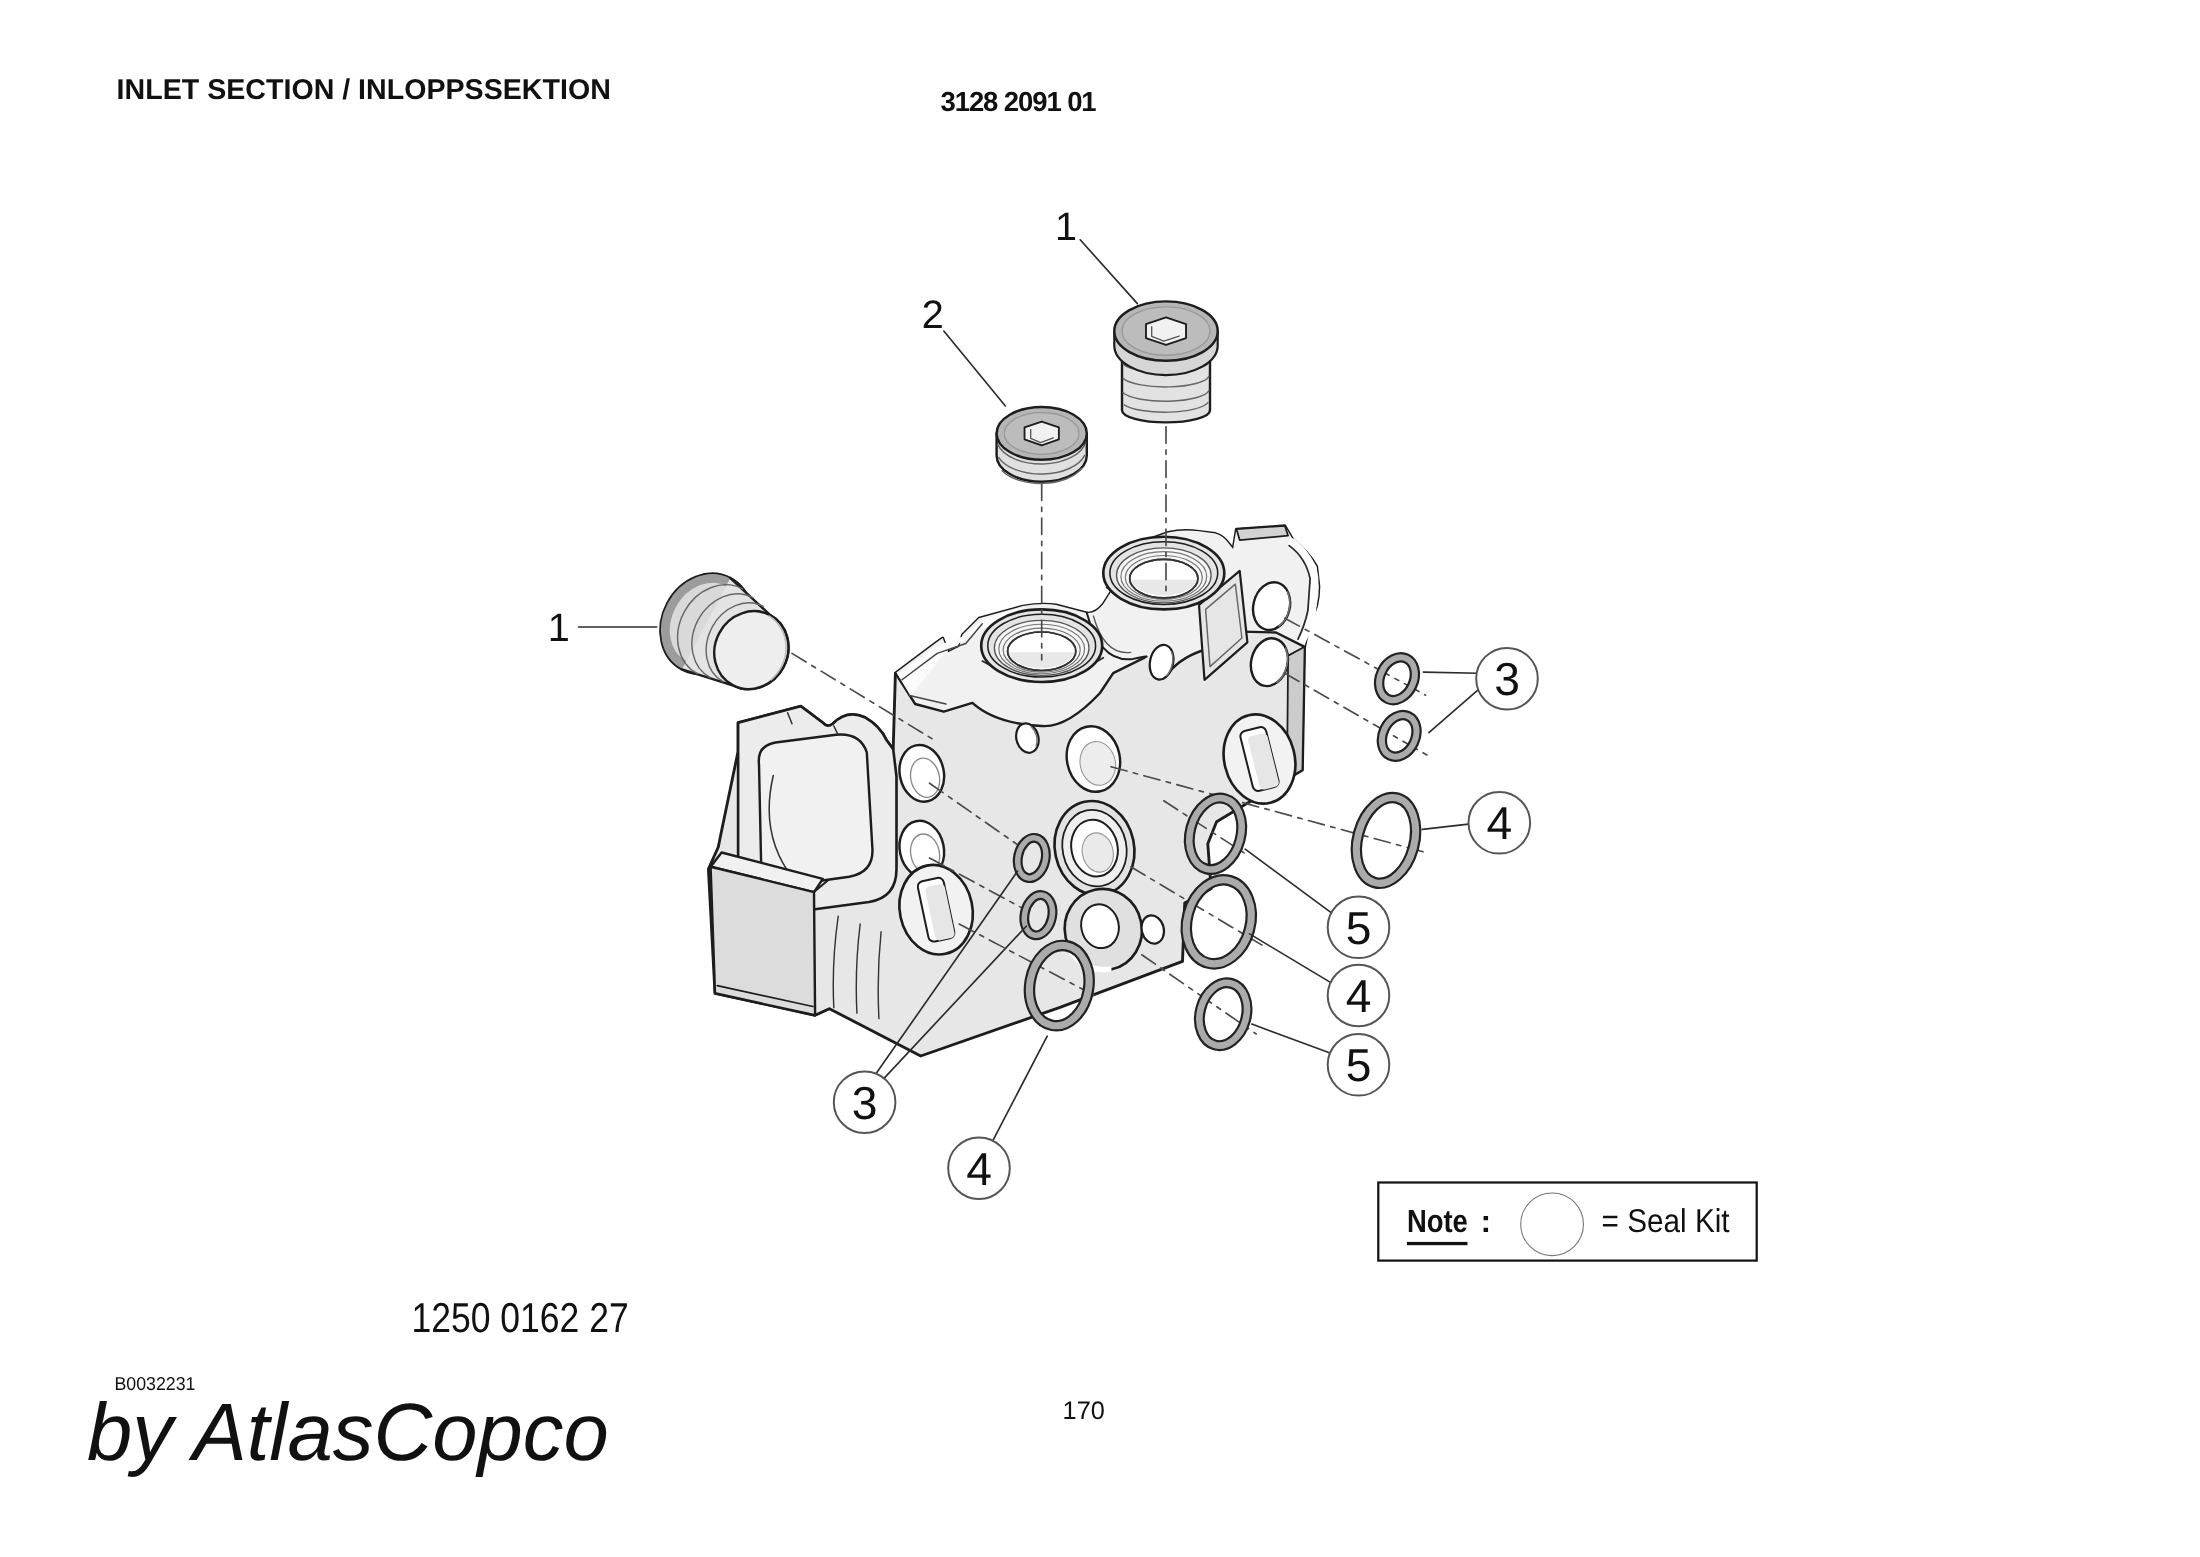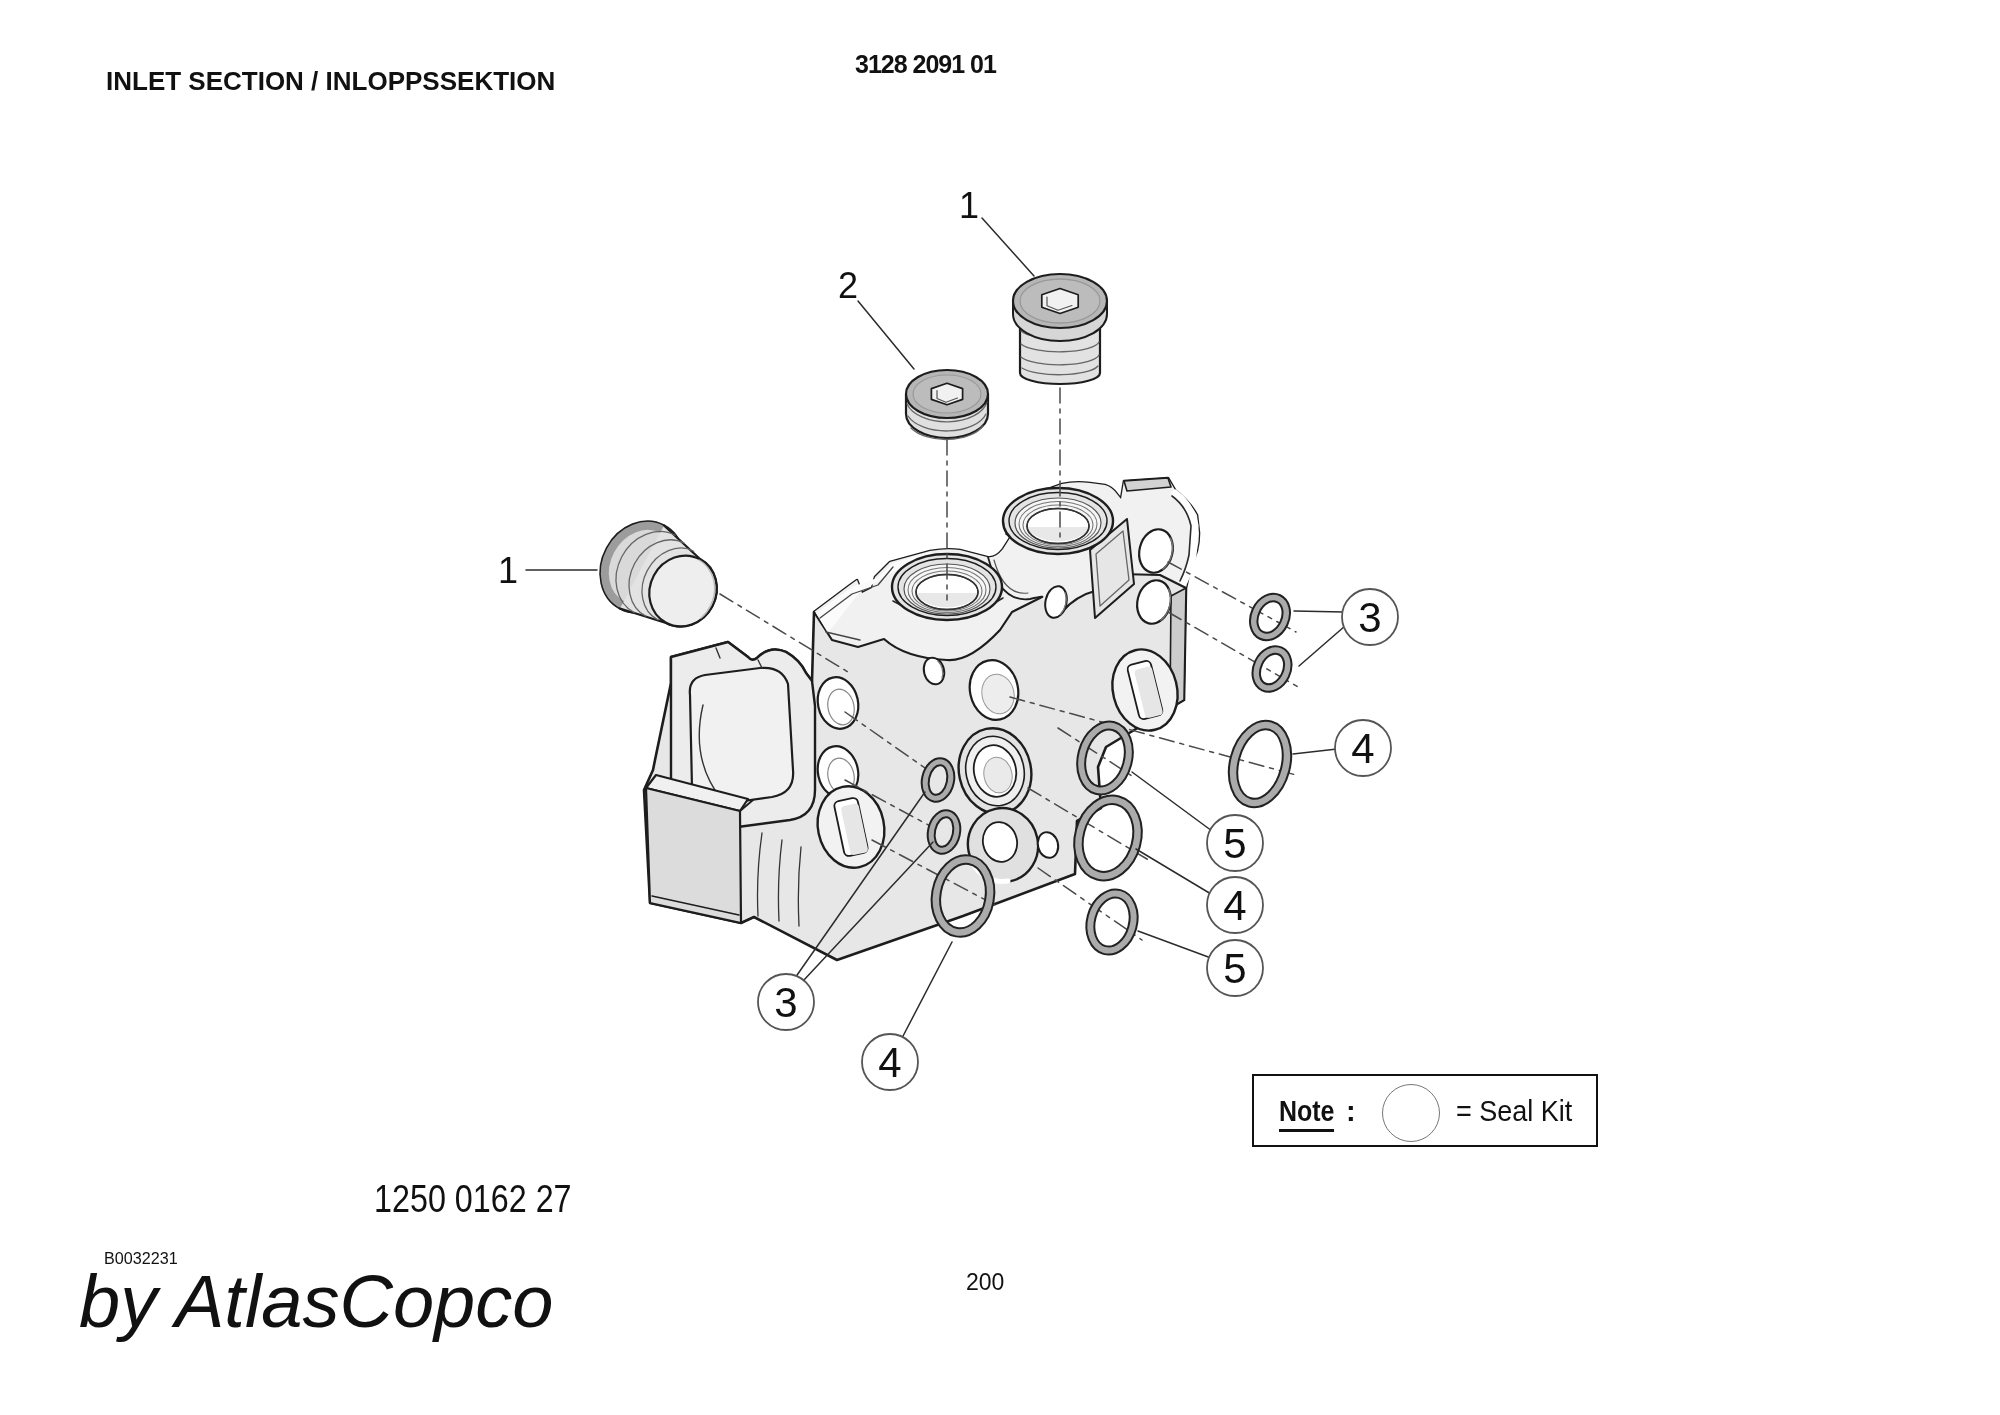--- a/index.html
+++ b/index.html
@@ -4,26 +4,26 @@
 <style>
   html,body{margin:0;padding:0;}
   body{width:2000px;height:1415px;background:#ffffff;position:relative;overflow:hidden;
        font-family:"Liberation Sans", sans-serif;}
   .t{position:absolute;white-space:pre;color:#111;}
 </style>
 </head>
 <body>
 
   <div class="t" style="left:106px;top:68px;font-size:26px;font-weight:bold;line-height:1;">INLET SECTION / INLOPPSSEKTION</div>
-  <div class="t" style="left:855px;top:52px;font-size:25px;font-weight:bold;line-height:1;letter-spacing:-1px;">3128 2091 01</div>
+  <div class="t" style="left:855px;top:81px;font-size:25px;font-weight:bold;line-height:1;letter-spacing:-1px;">3128 2091 01</div>
 
   <div class="t" style="left:374px;top:1180px;font-size:38px;line-height:1;transform:scaleX(0.85);transform-origin:0 0;">1250 0162 27</div>
   <div class="t" style="left:104px;top:1250px;font-size:17px;line-height:1;transform:scaleX(0.95);transform-origin:0 0;">B0032231</div>
   <div class="t" style="left:79px;top:1265px;font-size:74px;line-height:1;font-style:italic;">by AtlasCopco</div>
-  <div class="t" style="left:966px;top:1271px;font-size:23px;line-height:1;">200</div>
+  <div class="t" style="left:966px;top:1271px;font-size:23px;line-height:1;">170</div>
 
   <div style="position:absolute;left:1252px;top:1074px;width:342px;height:69px;border:2.5px solid #111;"></div>
   <div class="t" style="left:1279px;top:1097px;font-size:29px;font-weight:bold;line-height:1;transform:scaleX(0.86);transform-origin:0 0;border-bottom:3px solid #111;padding-bottom:3px;">Note</div>
   <div class="t" style="left:1346px;top:1097px;font-size:29px;font-weight:bold;line-height:1;">:</div>
   <div style="position:absolute;left:1382px;top:1084px;width:56px;height:56px;border:1.5px solid #777;border-radius:50%;"></div>
   <div class="t" style="left:1456px;top:1096px;font-size:30px;line-height:1;transform:scaleX(0.90);transform-origin:0 0;">= Seal Kit</div>
 
   <svg width="2000" height="1415" viewBox="0 0 2000 1415" style="position:absolute;left:0;top:0;" stroke-linejoin="round" stroke-linecap="round" fill="none">
 
     <path id="body" fill="#e7e7e7" stroke="#1d1d1d" stroke-width="2.6" d="

